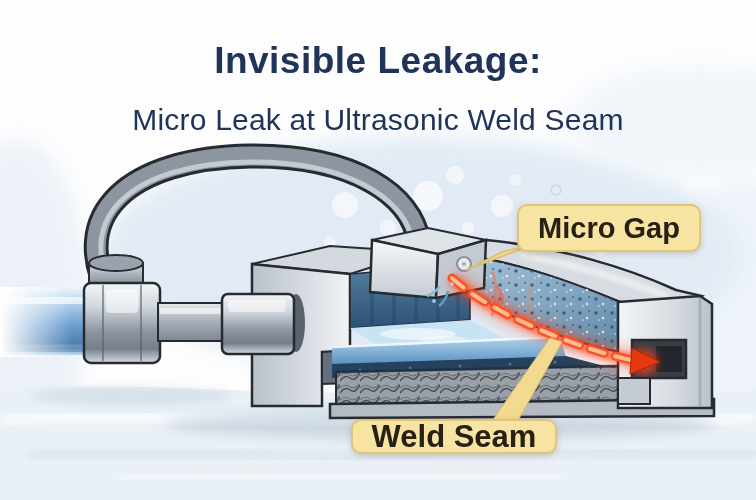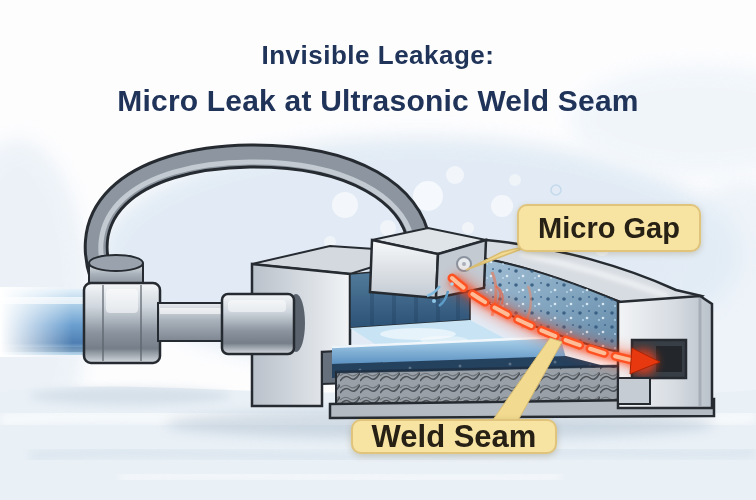--- a/index.html
+++ b/index.html
@@ -9,22 +9,22 @@
     --metal-light:#eef1f4; --metal-mid:#b9c1ca; --metal-dark:#8a939e;
     --outline-ink:#262b31; --bg-blue:#d9e6f2; --ground:#e9f0f6;
     --hatch-gray:#99a0a7; --recess-dark:#383e45;
   }
   *{margin:0;padding:0;box-sizing:border-box;}
   html,body{width:756px;height:500px;}
   body{font-family:"Liberation Sans",sans-serif;background:#fdfdfe;overflow:hidden;}
   .stage{position:relative;width:756px;height:500px;background:#fdfdfe;overflow:hidden;}
   svg.scene{position:absolute;left:0;top:0;z-index:1;}
   .title-wrap{position:absolute;left:0;right:0;top:40px;text-align:center;z-index:3;color:var(--title-navy);}
-  .title-line1{font-size:26px;font-weight:700;letter-spacing:.5px;}
-  .title-line2{font-size:30px;font-weight:700;margin-top:13px;letter-spacing:.2px;}
+  .title-line1{font-size:37px;font-weight:700;letter-spacing:.5px;}
+  .title-line2{font-size:30px;font-weight:400;margin-top:21px;letter-spacing:.2px;}
   .callout{position:absolute;z-index:3;background:var(--label-bg);border:2px solid var(--label-border);
     border-radius:10px;color:var(--label-text);text-align:center;font-weight:600;
     box-shadow:0 2px 6px rgba(110,90,30,.25);display:flex;align-items:center;justify-content:center;}
   .callout.micro-gap{left:517px;top:204px;width:184px;height:48px;font-size:29px;}
   .callout.weld-seam{left:351px;top:419px;width:206px;height:35px;font-size:31px;}
   
   .st-pb0{stop-color:#e4f1fa}.st-pb1{stop-color:#a9cce7}.st-pb2{stop-color:var(--pipe-blue,#6b9fd0)}
   .st-pb3{stop-color:#4f7fb2}.st-pb4{stop-color:#b9d7ec}
   .st-m0{stop-color:#f5f7f9}.st-m1{stop-color:#cfd6dd}.st-m2{stop-color:var(--metal-dark,#8a939e)}
   .st-m3{stop-color:#767f89}.st-m4{stop-color:#d7dce1}

